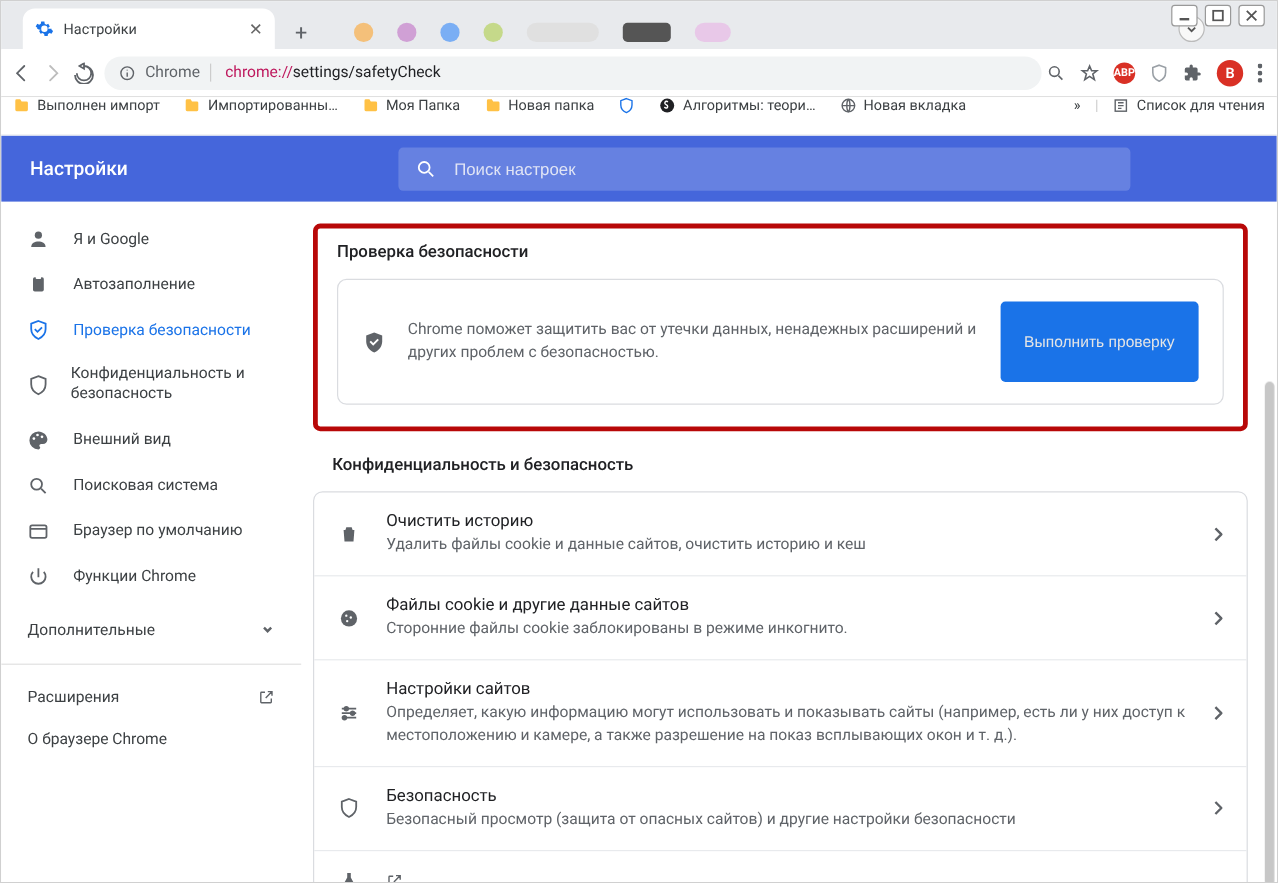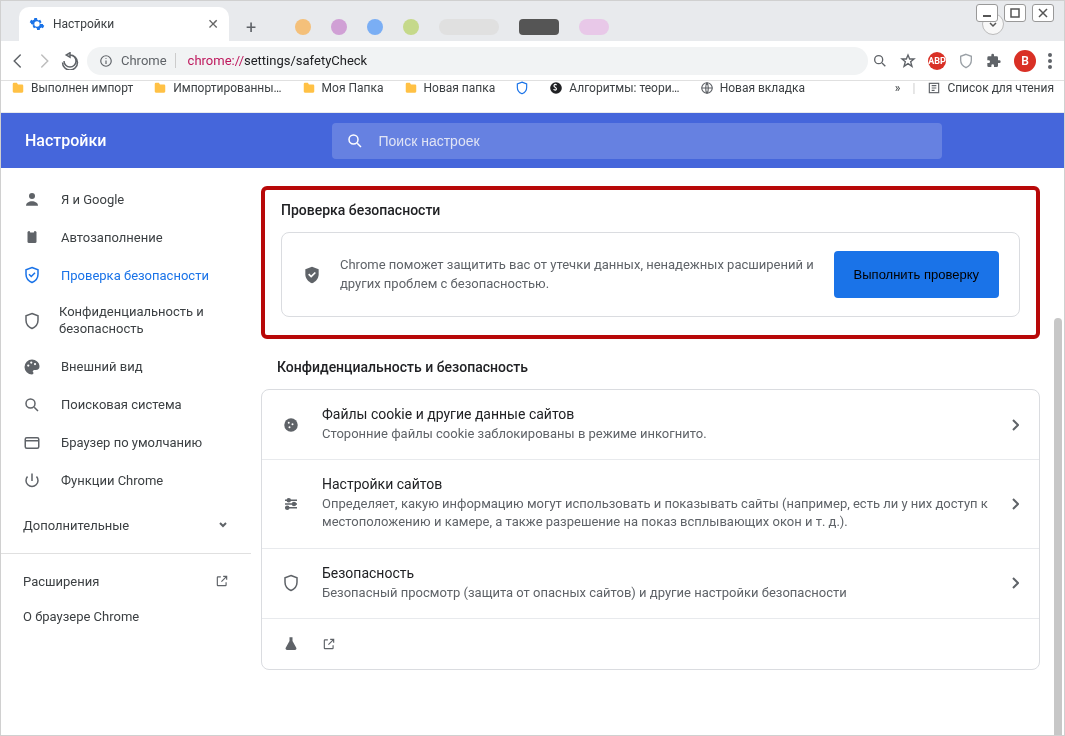--- a/index.html
+++ b/index.html
@@ -198,22 +198,22 @@
   .safety-card {
     display:flex; align-items:center; gap:18px;
     padding: 18px 20px;
     margin-top: 0;
   }
   .shield-fill {
     width:20px; height:20px; color:#5f6368;
   }
   .safety-text { flex:1; font-size:13px; color:#5f6368; line-height:1.45; }
   .run-btn {
-    background:#1a73e8; color:#000000; border:none;
-    padding: 16px 20px; border-radius:4px;
+    background:#1a73e8; color:#e5e5e5; border:none;
+    padding: 26px 20px; border-radius:4px;
     font-size:13px; font-weight:500; cursor:pointer;
   }
   .list-card .row {
     display:flex; align-items:center; gap:20px;
     padding: 16px 20px;
     border-top:1px solid #e8eaed;
     cursor:pointer;
   }
   .list-card .row:first-child { border-top:none; }
   .row-icon { width:20px; color:#5f6368; text-align:center;}
@@ -543,20 +543,36 @@
             <button class="run-btn">Выполнить проверку</button>
           </div>
         </div>
 
         <div class="section-title">Конфиденциальность и безопасность</div>
 
         <div class="card list-card">
           <div class="row">
             <span class="row-icon">
                 <svg width="18" height="18" viewBox="0 0 24 24" fill="#5f6368">
+                  <path d="M6 7h12l-1 13H7zM9 4h6l1 3H8z"></path>
+                </svg>
+              </span>
+            <div class="row-text">
+              <div class="row-title">Очистить историю</div>
+              <div class="row-sub">Удалить файлы cookie и данные сайтов, очистить историю и кеш</div>
+            </div>
+            <span class="row-arrow">
+                <svg width="8" height="12" viewBox="0 0 8 12">
+                  <path d="M2 1l5 5-5 5" stroke="#5f6368" stroke-width="2" fill="none"></path>
+                </svg>
+              </span>
+          </div>
+          <div class="row">
+            <span class="row-icon">
+                <svg width="18" height="18" viewBox="0 0 24 24" fill="#5f6368">
                   <circle cx="12" cy="12" r="9"></circle>
                   <circle cx="9" cy="9" r="1.3" fill="#fff"></circle>
                   <circle cx="14" cy="11" r="1.3" fill="#fff"></circle>
                   <circle cx="10" cy="15" r="1.3" fill="#fff"></circle>
                 </svg>
               </span>
             <div class="row-text">
               <div class="row-title">Файлы cookie и другие данные сайтов</div>
               <div class="row-sub">Сторонние файлы cookie заблокированы в режиме инкогнито.</div>
             </div>

